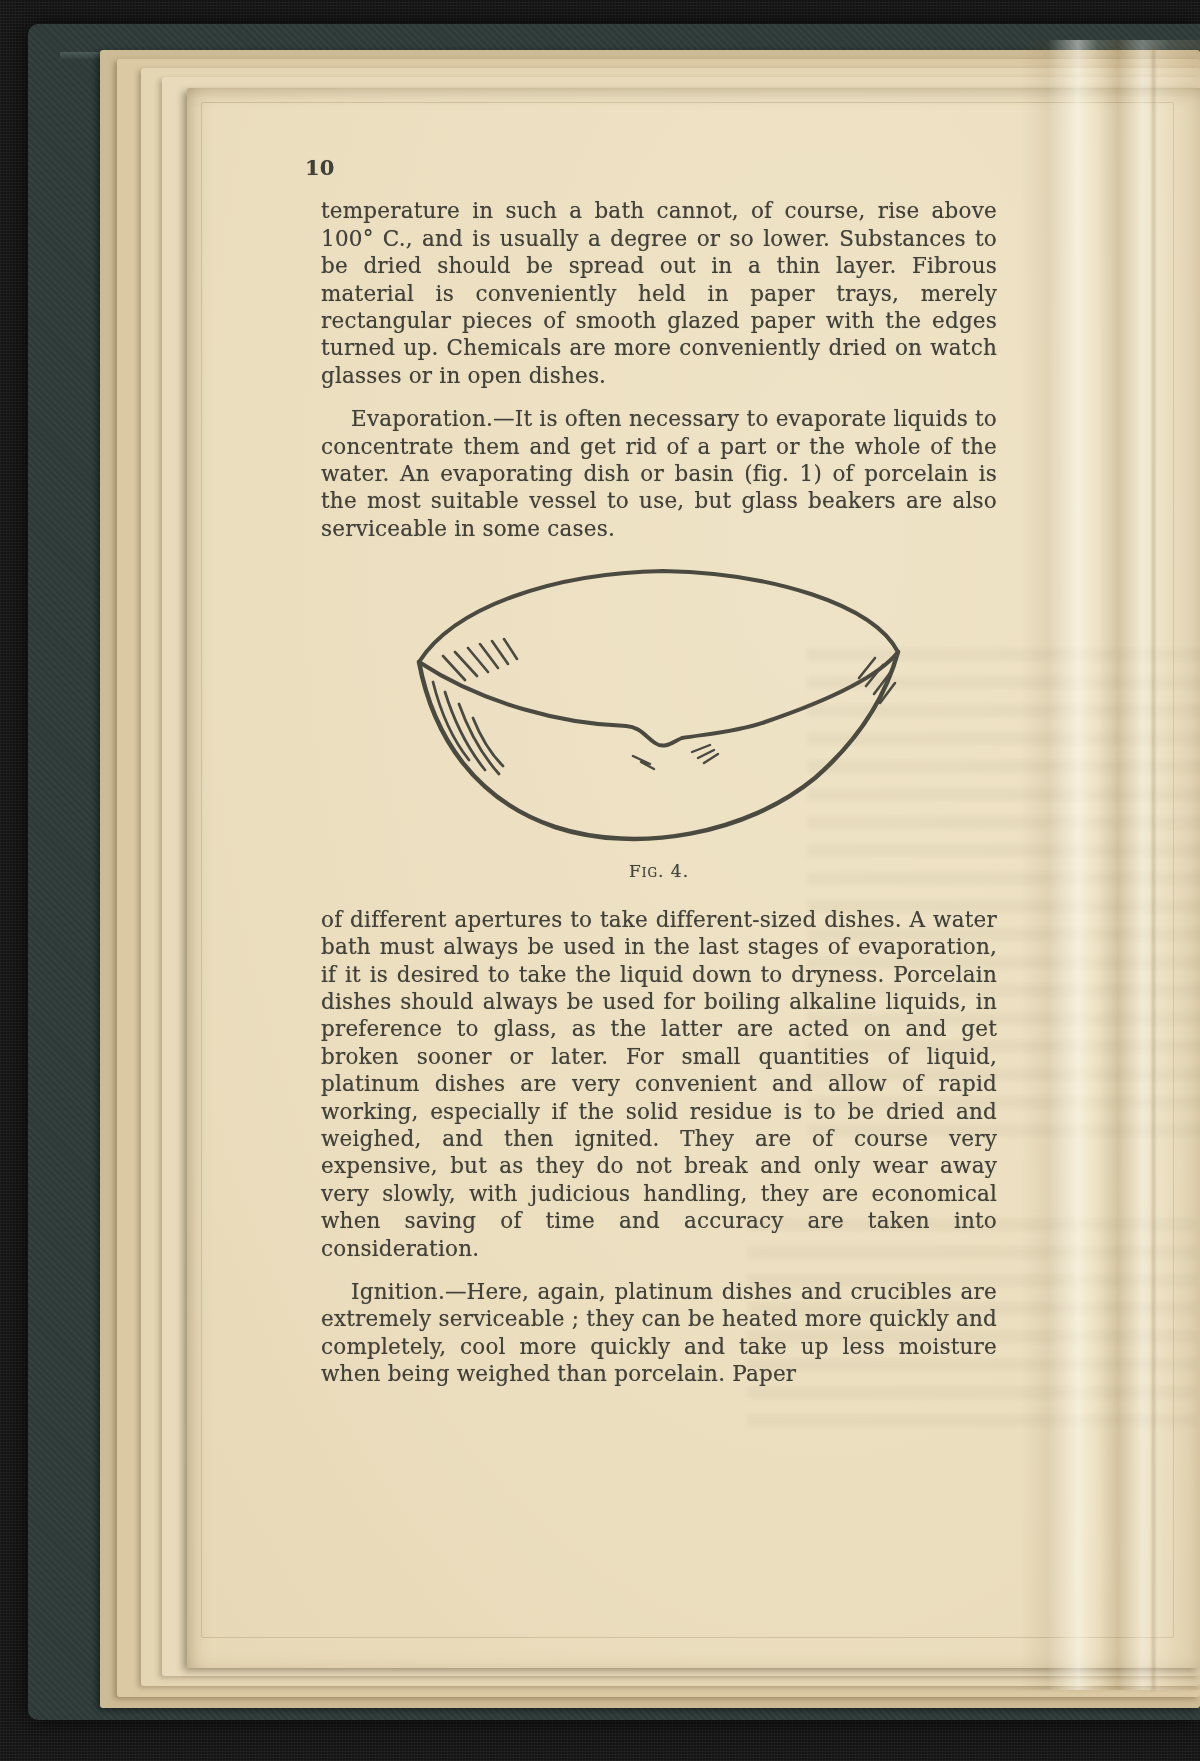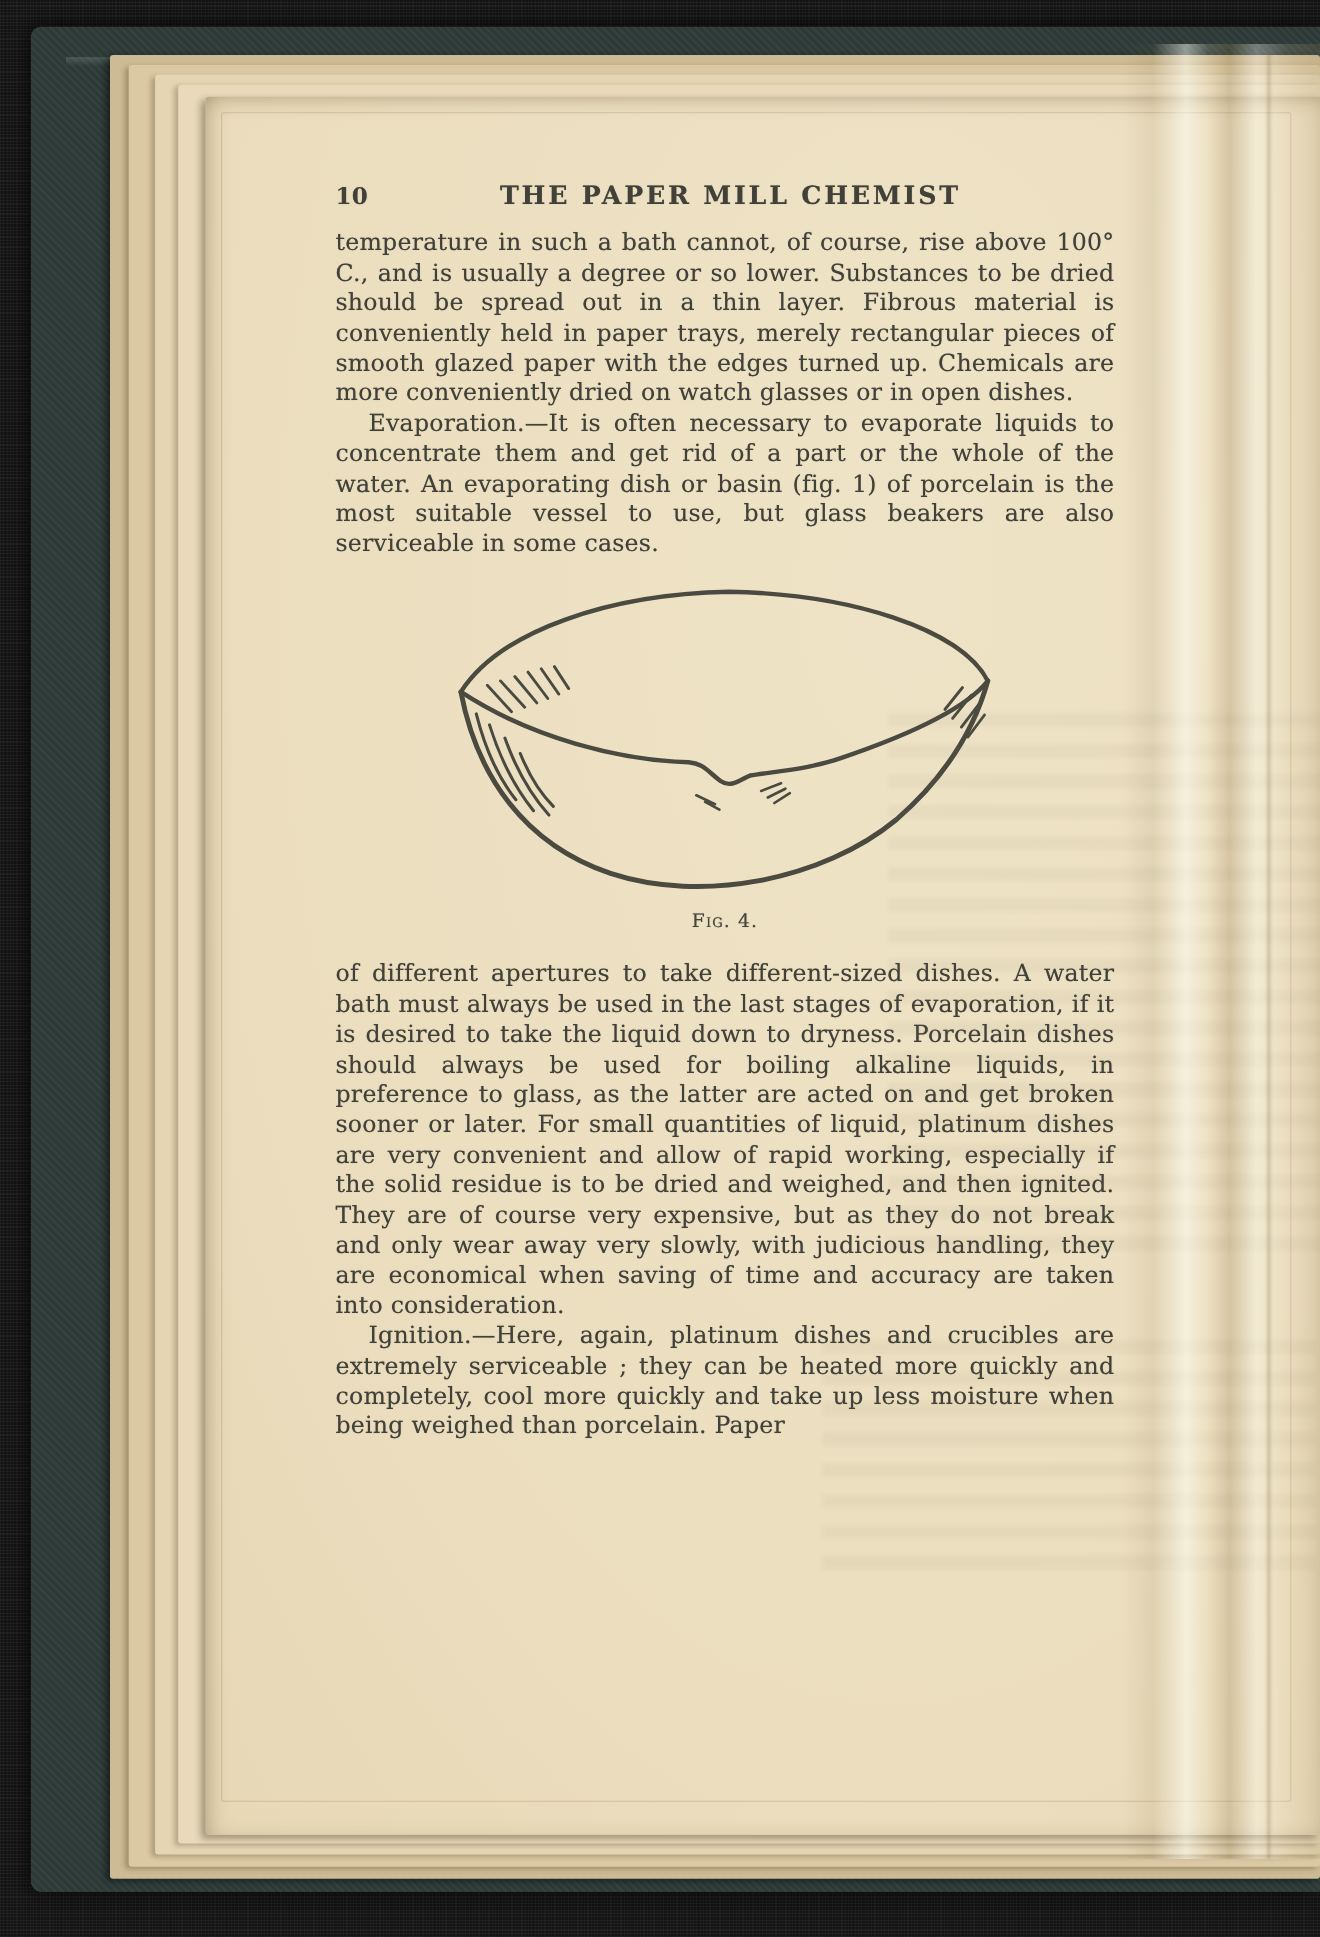--- a/index.html
+++ b/index.html
@@ -61,28 +61,28 @@
   }
   
   .ghost{
     position:absolute;pointer-events:none;opacity:0.55;filter:blur(2px);
     background:repeating-linear-gradient(180deg, rgba(120,108,78,0.10) 0 13px, rgba(0,0,0,0) 13px 28px);
   }
   .ghost-a{left:620px;top:560px;width:400px;height:500px;}
   .ghost-b{left:560px;top:1130px;width:450px;height:210px;}
   
   .print{
-    position:absolute;left:118px;top:76px;width:708px;color:#41413a;
+    position:absolute;left:118px;top:66px;width:708px;color:#41413a;
     font-size:21.5px;line-height:27.4px;letter-spacing:0.2px;
     text-shadow:0 0 0.7px rgba(65,65,55,0.55);
   }
   .running-head{display:flex;align-items:baseline;margin-bottom:16px;}
   .folio{font-weight:bold;font-size:21px;width:120px;}
   .head-title{flex:1;text-align:center;font-weight:bold;font-size:23px;letter-spacing:2.5px;padding-right:110px;white-space:nowrap;}
-  p.body-par{margin:0;text-align:justify;}
+  p.body-par{margin:16px;text-align:justify;}
   p.indent{text-indent:30px;}
   .lead{}
   figure.fig{margin:22px auto 4px auto;width:492px;}
   .fig svg{display:block;}
   figcaption{
     text-align:center;font-variant:small-caps;font-size:17px;letter-spacing:1px;
     margin:2px 0 20px 0;color:#45453d;
   }
   .ink{stroke:#4a4a40;fill:none;stroke-linecap:round;}
 </style>
@@ -102,21 +102,20 @@
     <div class="plate-mark2" style="left:150px;top:26px;"></div>
   </div>
 
   <div class="page-main">
     <div class="plate-mark"></div>
 
     <div class="print">
 
       <div class="running-head">
         <span class="folio">10</span>
-        <span class="head-title">THE PAPER MILL CHEMIST</span>
       </div>
 
       <p class="body-par"><span>temperature in such a bath cannot, of course, rise above 100° C., and is usually a degree or so lower.  Substances to be dried should be spread out in a thin layer.  Fibrous material is conveniently held in paper trays, merely rectangular pieces of smooth glazed paper with the edges turned up.  Chemicals are more conveniently dried on watch glasses or in open dishes.</span></p>
 
       <p class="body-par indent"><span class="lead">Evaporation.</span><span>—It is often necessary to evaporate liquids to concentrate them and get rid of a part or the whole of the water.  An evaporating dish or basin (fig. 1) of porcelain is the most suitable vessel to use, but glass beakers are also serviceable in some cases.</span></p>
 
 
       <figure class="fig">
         <svg width="492" height="292" viewBox="0 0 492 292" aria-hidden="true">
 

